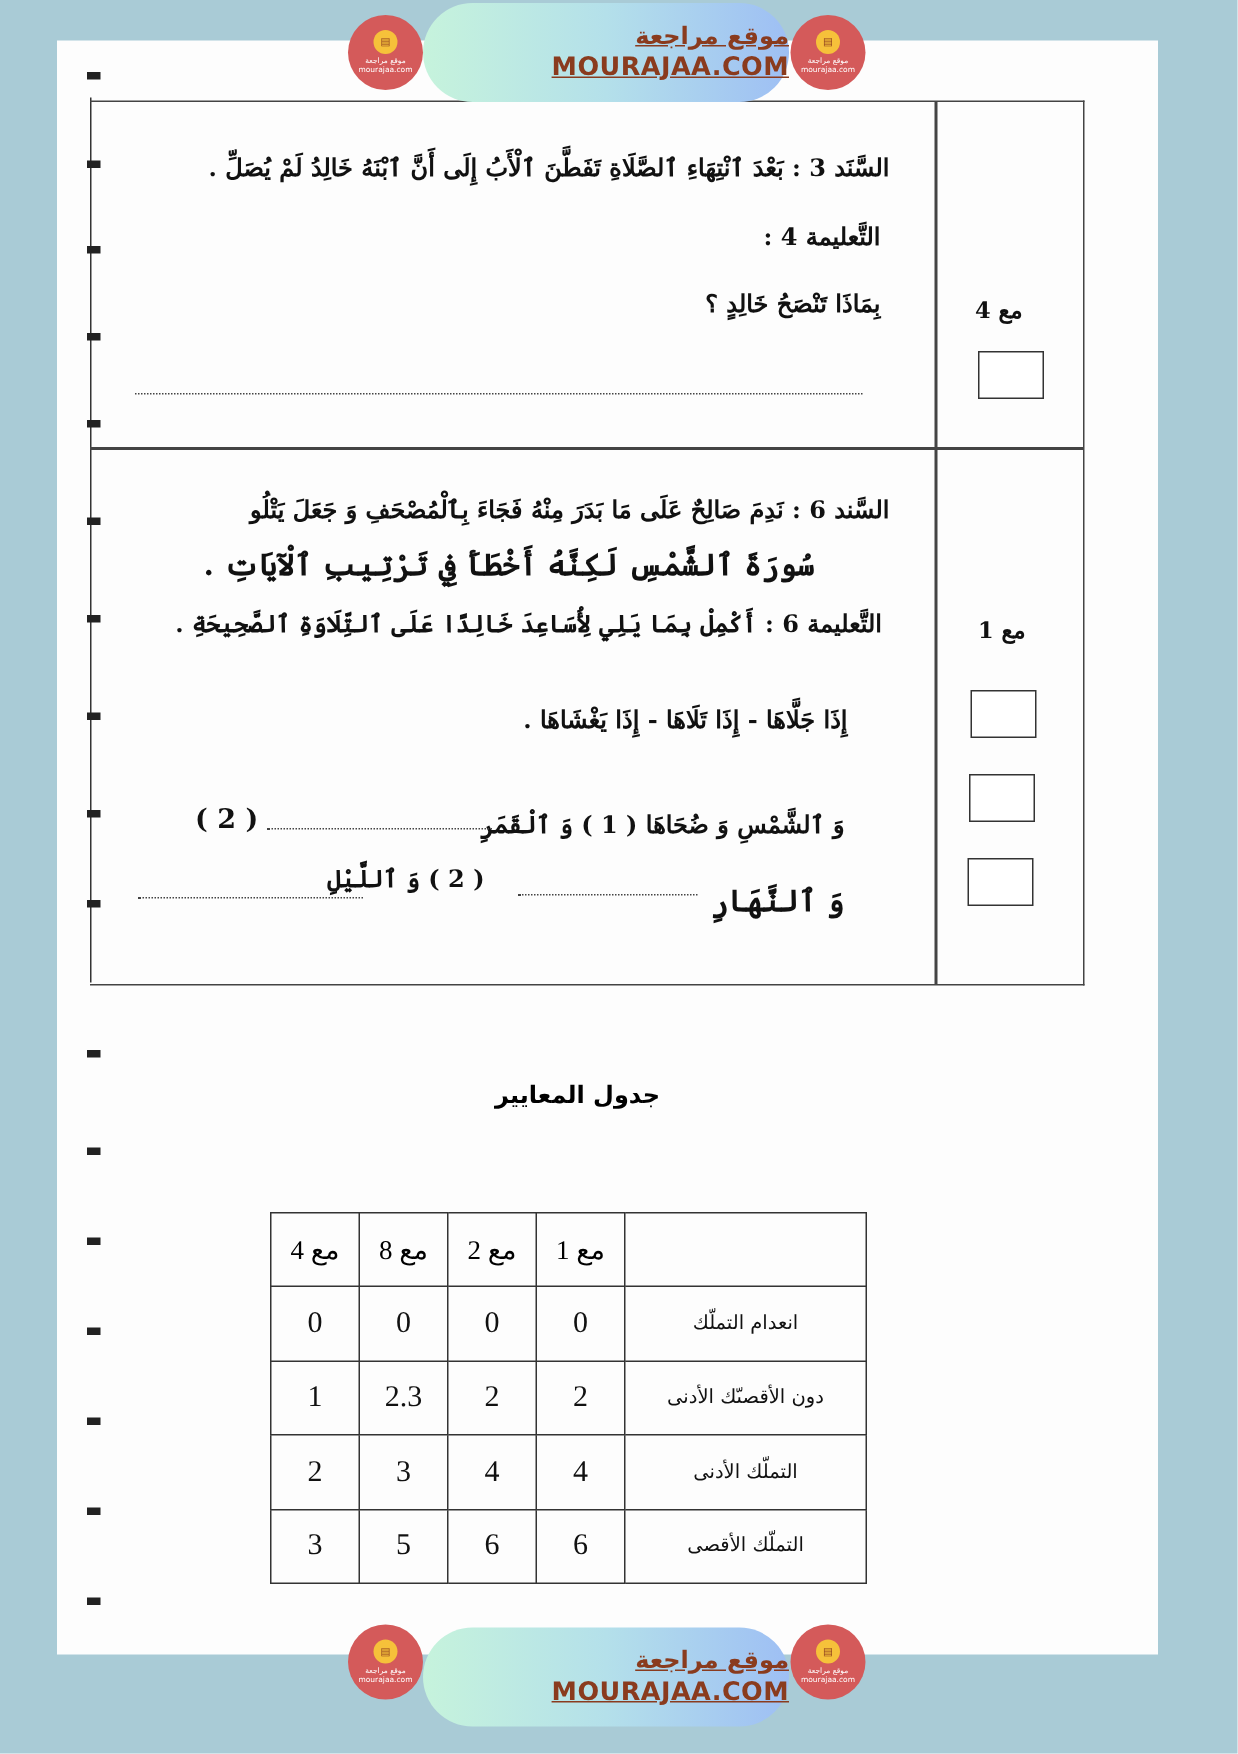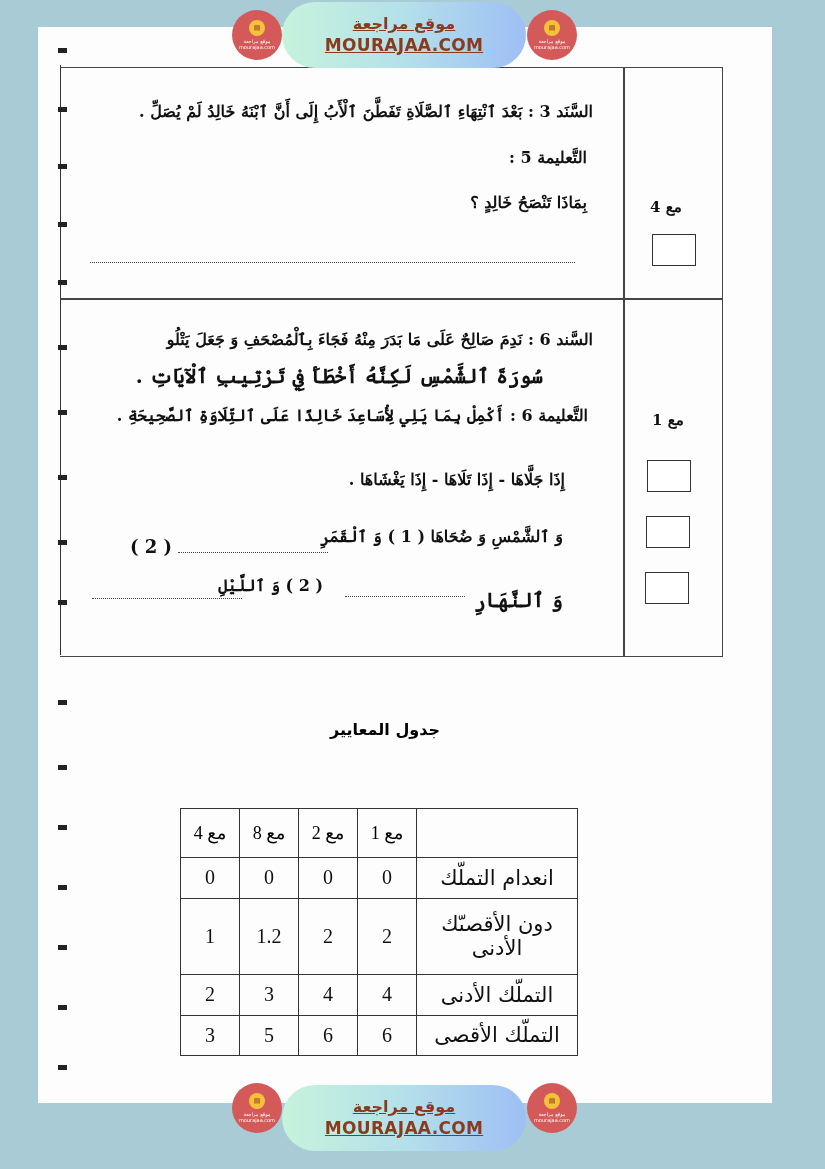--- a/index.html
+++ b/index.html
@@ -10,21 +10,21 @@
   }
   .paper {
     position:absolute; left:38px; top:27px; width:734px; height:1076px;
     background:#fdfdfd;
   }
   
   .banner {
     position:absolute; left:282px; width:244px; height:66px;
     border-radius:33px;
     background:linear-gradient(90deg,#c6f3dc 0%,#b4e0ea 50%,#9ebff4 100%);
-    display:flex; flex-direction:column; align-items:center; justify-content:center;
+    display:flex; flex-direction:column; align-items:flex-end; justify-content:center;
     z-index:5;
   }
   .banner.top { top:2px; }
   .banner.bottom { top:1085px; }
   .banner .ar { font-family:"DejaVu Sans", sans-serif; font-weight:bold; font-size:16px; color:#8a3b1e; text-decoration:underline; direction:rtl; line-height:20px;}
   .banner .en { font-family:"DejaVu Sans", sans-serif; font-weight:bold; font-size:17px; color:#8a3b1e; text-decoration:underline; letter-spacing:0.3px; line-height:22px;}
   .logo {
     position:absolute; width:50px; height:50px; border-radius:50%;
     background:#d45a5a; z-index:6;
     display:flex; flex-direction:column; align-items:center; justify-content:center;
@@ -58,21 +58,21 @@
   
   .table-title { position:absolute; left:330px; top:720px; width:110px; text-align:right; font-size:16px; direction:rtl; font-family:"DejaVu Sans", sans-serif; }
   table.crit {
     position:absolute; left:180px; top:808px; width:398px; height:248px;
     border-collapse:collapse; direction:ltr;
   }
   table.crit td {
     border:1.5px solid #333; text-align:center; font-size:20px;
     font-family:"Liberation Serif", serif; color:#111;
   }
-  table.crit td.lbl { direction:rtl; font-size:21px; font-family:"DejaVu Sans", sans-serif; width:158px;}
+  table.crit td.lbl { direction:rtl; font-size:13px; font-family:"DejaVu Sans", sans-serif; width:158px;}
   table.crit th { border:1.5px solid #333; font-weight:normal; font-size:18px; font-family:"Liberation Serif", serif; direction:rtl; height:46px;}
 </style>
 </head>
 <body>
 
 <div class="paper"></div>
 
 <div class="logo l1">
     <div class="dot">▤</div>
     <div class="txt">موقع مراجعة mourajaa.com</div>
@@ -104,32 +104,32 @@
 <div class="mark" style="top:945px"></div>
 <div class="mark" style="top:1005px"></div>
 <div class="mark" style="top:1065px"></div>
 
 <div class="frame">
   <div class="divider-v"></div>
   <div class="divider-h"></div>
 </div>
 
 <div class="ar-text b" style="right:232px; top:102px; font-size:16px;">السَّنَد 3 :  بَعْدَ ٱنْتِهَاءِ ٱلصَّلَاةِ تَفَطَّنَ ٱلْأَبُ إِلَى أَنَّ ٱبْنَهُ خَالِدُ لَمْ يُصَلِّ .</div>
-<div class="ar-text b" style="right:238px; top:148px; font-size:16px;">التَّعليمة 5 :</div>
+<div class="ar-text b" style="right:238px; top:148px; font-size:16px;">التَّعليمة 4 :</div>
 <div class="ar-text b" style="right:238px; top:193px; font-size:16px;">بِمَاذَا تَنْصَحُ خَالِدٍ ؟</div>
 <div class="dots" style="left:90px; top:262px; width:485px;"></div>
 <div class="crit-label" style="left:650px; top:198px;">مع 4</div>
 <div class="score-box" style="left:652px; top:234px;"></div>
 
 <div class="ar-text b" style="right:232px; top:330px; font-size:16px;">السَّند 6 :   نَدِمَ صَالِحٌ عَلَى مَا بَدَرَ مِنْهُ فَجَاءَ بِٱلْمُصْحَفِ وَ جَعَلَ يَتْلُو</div>
 <div class="ar-text b" style="right:282px; top:364px; font-size:20px;margin-left:40px;">سُورَةَ ٱلشَّمْسِ لَكِنَّهُ أَخْطَأَ فِي تَرْتِيبِ ٱلْآيَاتِ .</div>
 <div class="ar-text b" style="right:237px; top:406px; font-size:16px;">التَّعليمة 6 :      أَكْمِلْ بِمَا يَلِي لِأُسَاعِدَ خَالِدًا عَلَى ٱلتِّلَاوَةِ ٱلصَّحِيحَةِ .</div>
 <div class="ar-text b" style="right:260px; top:470px; font-size:16px;">إِذَا جَلَّاهَا    -   إِذَا تَلَاهَا    -   إِذَا يَغْشَاهَا .</div>
 
-<div class="ar-text b" style="right:262px; top:527px; font-size:16px;">وَ ٱلشَّمْسِ وَ ضُحَاهَا ( 1 ) وَ ٱلْقَمَرِ</div>
+<div class="ar-text b" style="right:262px; top:540px; font-size:16px;">وَ ٱلشَّمْسِ وَ ضُحَاهَا ( 1 ) وَ ٱلْقَمَرِ</div>
 <div class="dots" style="left:178px; top:552px; width:150px;"></div>
 <div class="ar-text b" style="left:130px; top:536px; font-size:18px;">( 2 )</div>
 
 <div class="ar-text b" style="right:262px; top:588px; font-size:20px;">وَ ٱلنَّهَارِ</div>
 <div class="dots" style="left:345px; top:596px; width:120px;"></div>
 <div class="ar-text b" style="right:502px; top:576px; font-size:16px;">( 2 ) وَ ٱللَّيْلِ</div>
 <div class="dots" style="left:92px; top:598px; width:150px;"></div>
 
 <div class="crit-label" style="left:652px; top:411px;">مع 1</div>
 <div class="score-box" style="left:647px; top:460px;"></div>
@@ -148,21 +148,21 @@
   </tr>
   <tr>
     <td>0</td>
     <td>0</td>
     <td>0</td>
     <td>0</td>
     <td class="lbl">انعدام التملّك</td>
   </tr>
   <tr>
     <td>1</td>
-    <td>1.2</td>
+    <td>2.3</td>
     <td>2</td>
     <td>2</td>
     <td class="lbl">دون الأقصىّك الأدنى</td>
   </tr>
   <tr>
     <td>2</td>
     <td>3</td>
     <td>4</td>
     <td>4</td>
     <td class="lbl">التملّك الأدنى</td>

